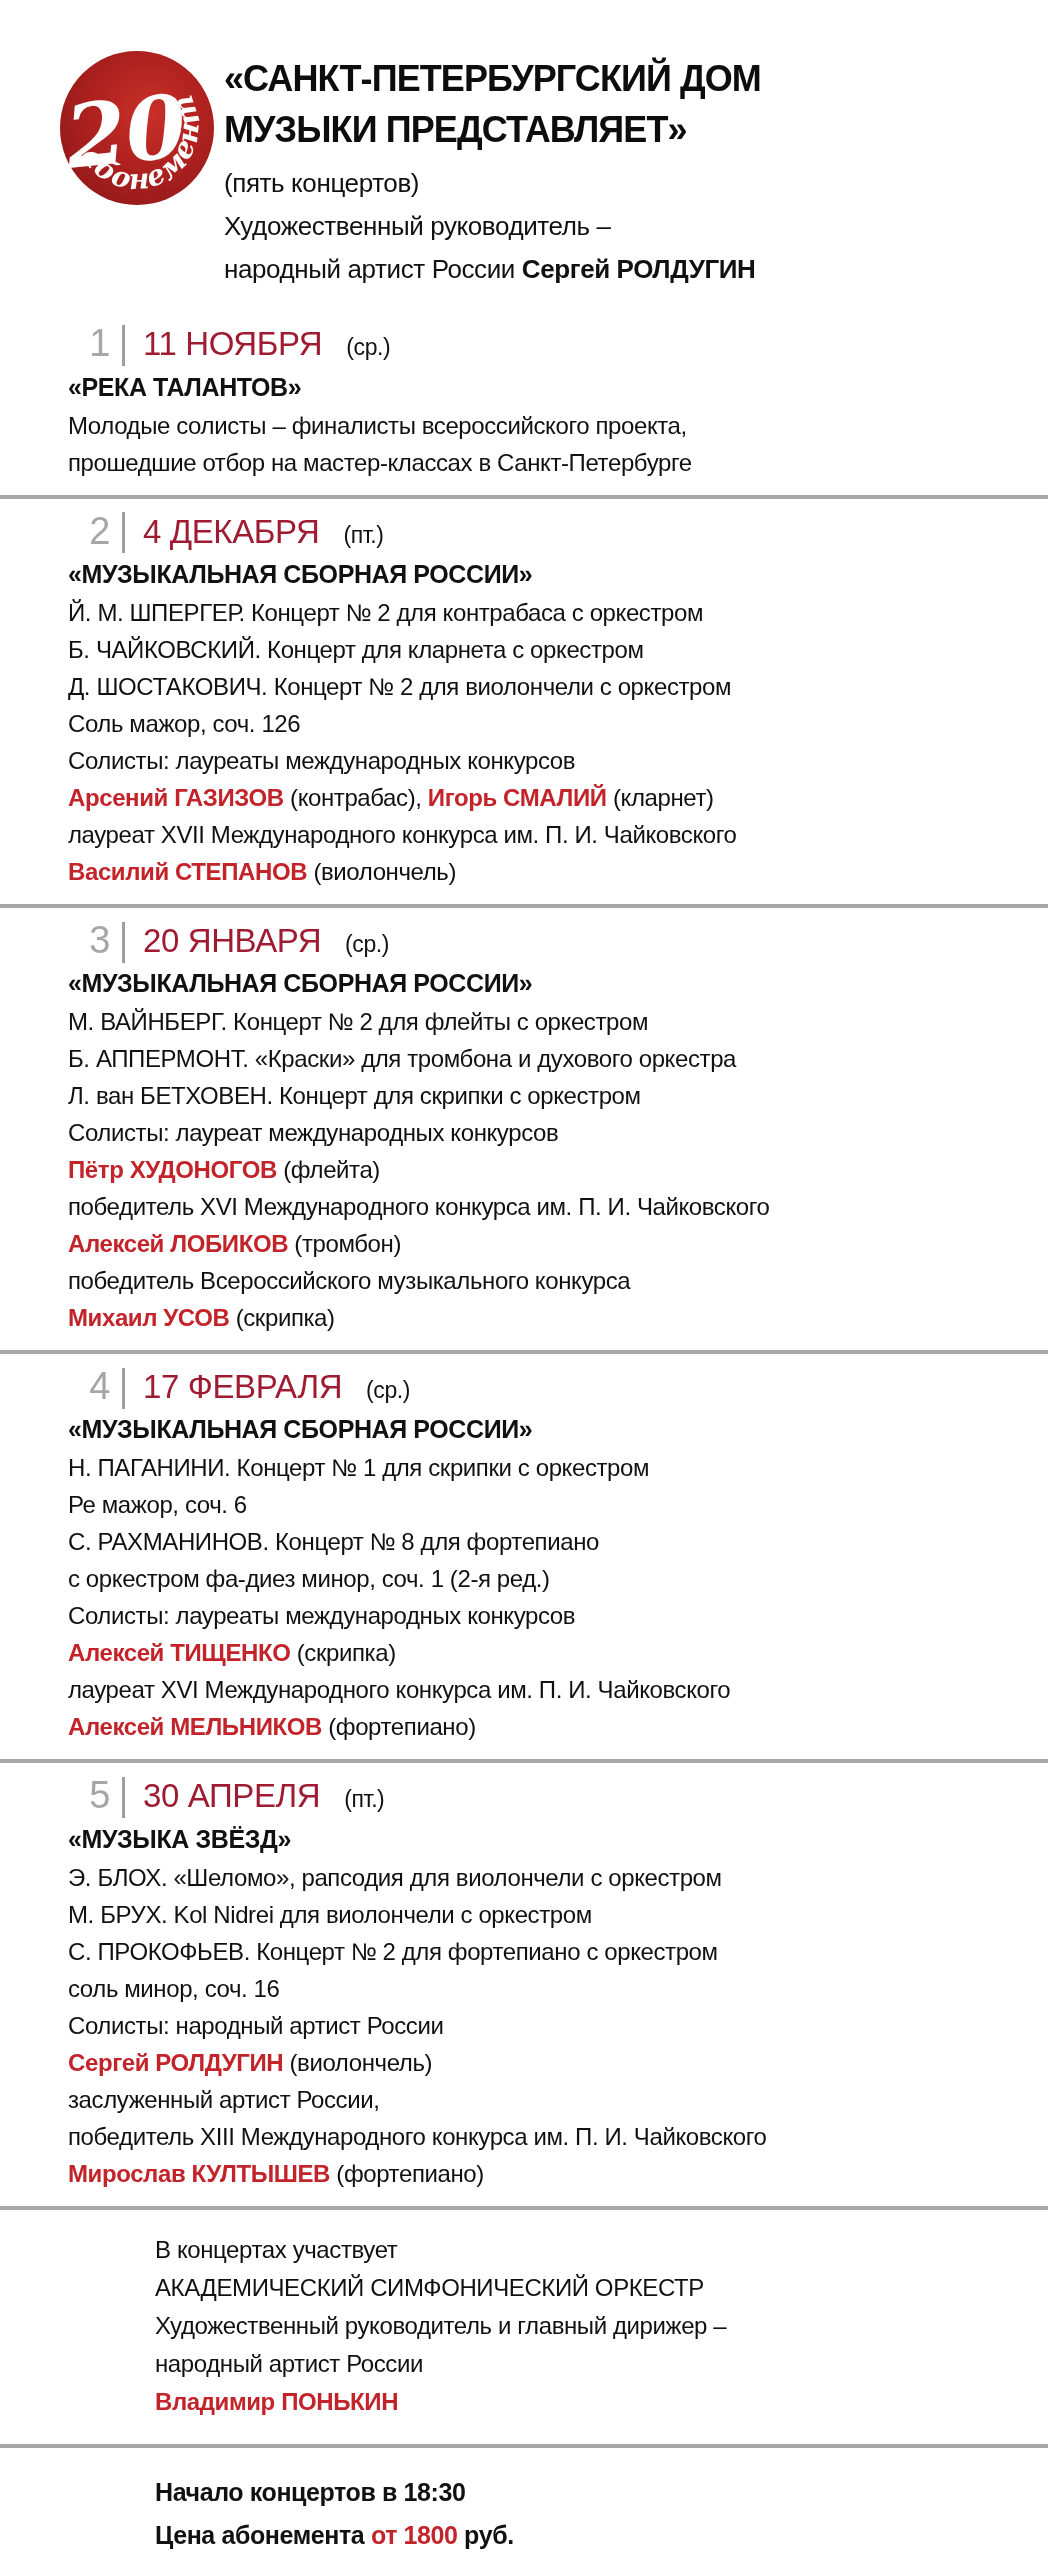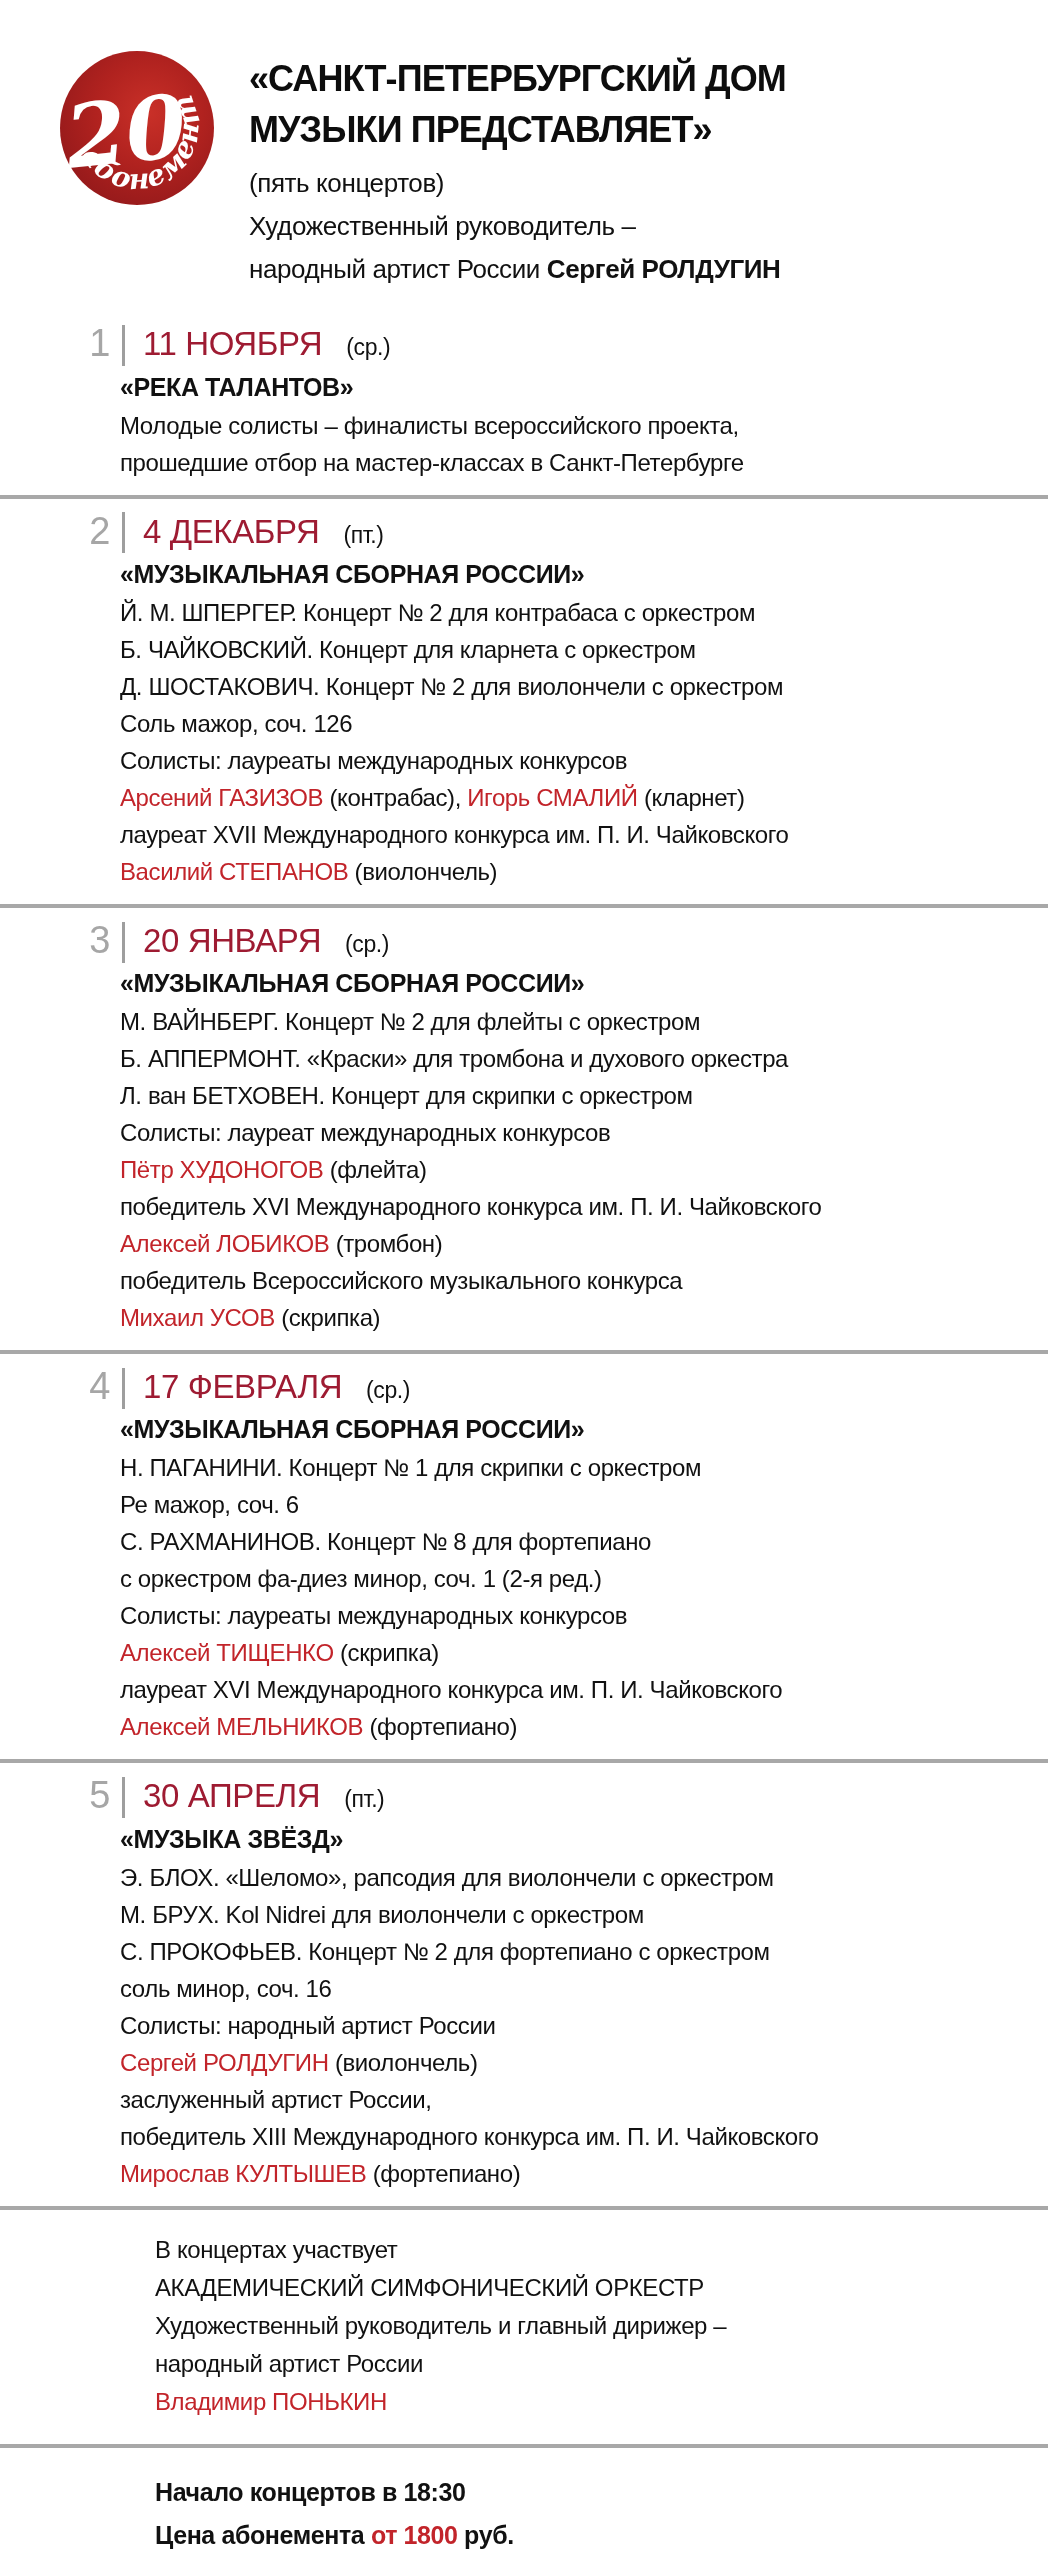--- a/index.html
+++ b/index.html
@@ -15,43 +15,43 @@
     background:#ffffff;
     color:var(--ink);
     font-family:"Liberation Sans", sans-serif;
     letter-spacing:-0.4px;
   }
   .page{width:1048px;min-height:2576px;background:#fff;}
 
   
   .header{display:flex;align-items:flex-start;padding:51px 36px 21px 60px;}
   .badge{flex:0 0 auto;width:154px;height:154px;}
-  .header-text{margin-left:35px;padding-top:1.8px;}
+  .header-text{margin-left:10px;padding-top:1.8px;}
   .title{
     font-size:36px;line-height:51px;font-weight:800;
     letter-spacing:-0.9px;color:#0d0d0d;
   }
   .header-sub{font-size:26px;line-height:43px;font-weight:400;margin-top:7px;}
   .header-sub .strong{font-weight:700;}
 
   
   .block{border-bottom:4.4px solid var(--divider);padding:10.7px 27px 14px 0;}
   .concert-head{display:flex;align-items:flex-start;padding-left:78px;margin-bottom:1.8px;}
   .cnum{
     color:var(--num-gray);font-size:38px;line-height:43px;font-weight:400;
     width:32px;text-align:right;
   }
   .cbar{width:2.7px;height:41px;background:#9e9e9e;margin-left:12.4px;margin-top:2.7px;}
   .cdate-wrap{margin-left:18px;display:flex;align-items:baseline;}
   .cdate{color:var(--date-red);font-size:33px;line-height:43px;font-weight:400;letter-spacing:-0.4px;}
   .cweekday{font-size:23px;font-weight:400;color:#111;margin-left:24px;}
-  .cbody{padding-left:120px;}
+  .cbody{padding-left:68px;}
   .ctitle{font-size:25px;line-height:39px;font-weight:800;letter-spacing:-0.4px;}
   .line{font-size:24px;line-height:37px;font-weight:400;}
-  .name{color:var(--name-red);font-weight:400;}
+  .name{color:var(--name-red);font-weight:700;}
   .b{font-weight:700;}
 
   
   .orchestra{border-bottom:4.4px solid var(--divider);padding:21px 16px 23px 155px;}
   .orchestra .line{line-height:38px;}
   .footer{padding:23px 27px 36px 155px;}
   .footer .line{font-size:25px;line-height:43px;font-weight:700;}
 
   
   .badge text{font-family:"DejaVu Serif", serif;}

